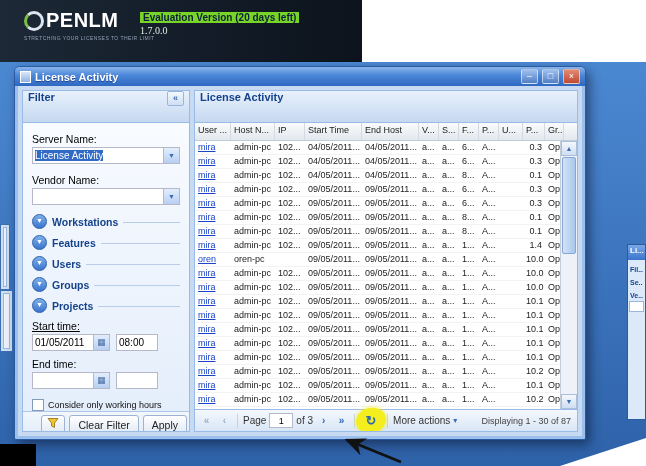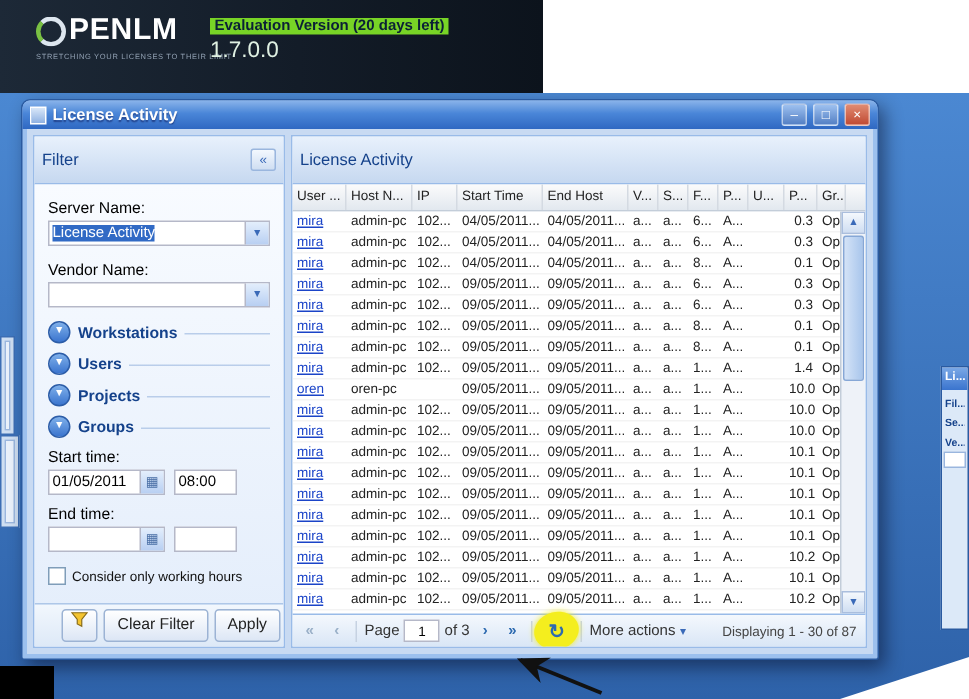--- a/index.html
+++ b/index.html
@@ -9,21 +9,21 @@
   .topbar{height:62px;background:#fff;display:flex;}
   .brand{width:362px;height:62px;box-sizing:border-box;display:flex;gap:10px;
          padding:9px 0 0 24px;background:linear-gradient(90deg,#1d2937 0%,#131c28 55%,#0c131c 100%);}
   .logoCol{width:106px;}
   .logo{color:#fff;font-weight:bold;font-size:20px;letter-spacing:.5px;display:flex;align-items:center;}
   .logo-o{width:14px;height:14px;border:3px solid #dde6ef;border-left-color:#7ac143;border-radius:50%;
           display:inline-block;margin-right:2px;}
   .tagline{font-size:5px;color:#92a1b3;letter-spacing:.45px;white-space:nowrap;margin-top:3px;}
   .meta{display:flex;flex-direction:column;gap:2px;padding-top:3px;}
   .eval{background:#78d426;color:#0b2036;font-size:10px;font-weight:bold;padding:0 3px;align-self:flex-start;}
-  .ver{color:#dff0e2;font-size:15px;}
+  .ver{color:#dff0e2;font-size:10px;font-family:Liberation Serif, serif;}
   .uptime{color:#8fdb60;font-size:10px;}
   
   .desktop{position:relative;height:404px;background:linear-gradient(#4b88d2,#2e62a9);overflow:hidden;}
   .corner-black{position:absolute;left:0;bottom:0;width:36px;height:22px;background:#000;}
   .sliver{position:absolute;background:#cfdff2;border:1px solid #3c6eb4;box-sizing:border-box;}
   .sliver .sl-inner{position:absolute;inset:2px;background:#eaf1fb;border:1px solid #9ab6de;}
   .rpartial{position:absolute;right:0;top:182px;width:19px;height:176px;background:#dce9f8;
             border:1px solid #2a5aa0;box-sizing:border-box;overflow:hidden;}
   .rpartial .rp-title{height:13px;background:linear-gradient(#7aa8e6,#3a74ce);color:#fff;
             font-size:8px;font-weight:bold;padding:1px 2px;white-space:nowrap;overflow:hidden;}
@@ -39,21 +39,21 @@
   .wtitle{color:#fff;font-weight:bold;font-size:11px;text-shadow:0 1px 1px rgba(0,0,60,.45);flex:1;
           white-space:nowrap;overflow:hidden;}
   .wbtn{width:15px;height:13px;font-size:9px;line-height:12px;text-align:center;color:#fff;
         background:linear-gradient(#9dc0ef,#537fc4);border:1px solid rgba(255,255,255,.55);border-radius:2px;}
   .wbtn.close{background:linear-gradient(#e08a71,#c04a33);}
   .winbody{position:absolute;left:3px;right:3px;top:19px;bottom:3px;background:#c8daf2;
            display:flex;gap:4px;padding:4px;box-sizing:border-box;}
   .panel{border:1px solid #99bbe8;background:#fff;display:flex;flex-direction:column;box-sizing:border-box;
          overflow:hidden;}
   .phead{height:32px;flex:none;background:linear-gradient(#e8f1fc,#c6d8f0);border-bottom:1px solid #99bbe8;
-         color:#15428b;font-weight:normal;font-size:11px;display:flex;align-items:center;padding:0 5px;box-sizing:border-box;}
+         color:#15428b;font-weight:bold;font-size:11px;display:flex;align-items:flex-start;padding:0 5px;box-sizing:border-box;}
   .phead .sp{flex:1;}
   .ptool{width:15px;height:13px;font-size:9px;line-height:12px;text-align:center;color:#3a6ab8;
          background:linear-gradient(#f3f8fe,#cfdef2);border:1px solid #9ab6de;border-radius:2px;}
   
   .filter{width:168px;flex:none;}
   .fbody{flex:1;display:flex;flex-direction:column;background:linear-gradient(#f8fbff,#e3edfb);
          padding:7px 9px 0;font-size:11px;box-sizing:border-box;overflow:hidden;}
   .flabel{font-size:10.5px;color:#000;margin:3px 0 2px;}
   .field{height:17px;border:1px solid #b5b8c8;background:#fff;display:flex;box-sizing:border-box;}
   .field .txt{flex:1;font-size:10px;padding:1px 2px;white-space:nowrap;overflow:hidden;line-height:13px;}
@@ -183,36 +183,41 @@
             </div>
 
             <div class="secwrap">
                 <div class="sec">
                   <span class="secarrow">▼</span>
                   <span class="seclabel">Workstations</span>
                   <span class="secline"></span>
                 </div>
                 <div class="sec">
                   <span class="secarrow">▼</span>
+                  <span class="seclabel">Features</span>
+                  <span class="secline"></span>
+                </div>
+                <div class="sec">
+                  <span class="secarrow">▼</span>
                   <span class="seclabel">Users</span>
+                  <span class="secline"></span>
+                </div>
+                <div class="sec">
+                  <span class="secarrow">▼</span>
+                  <span class="seclabel">Groups</span>
                   <span class="secline"></span>
                 </div>
                 <div class="sec">
                   <span class="secarrow">▼</span>
                   <span class="seclabel">Projects</span>
                   <span class="secline"></span>
                 </div>
-                <div class="sec">
-                  <span class="secarrow">▼</span>
-                  <span class="seclabel">Groups</span>
-                  <span class="secline"></span>
-                </div>
               </div>
 
-            <div class="flabel" style="margin-top:4px;">Start time:</div>
+            <div class="flabel" style="margin-top:4px;text-decoration:underline;">Start time:</div>
             <div class="frow">
               <div class="field dfield">
                 <span class="txt">01/05/2011</span>
                 <span class="trigger"><span class="cal">▦</span></span>
               </div>
               <div class="field tfield">
                 <span class="txt">08:00</span>
               </div>
             </div>
             <div class="flabel" style="margin-top:7px;">End time:</div>

